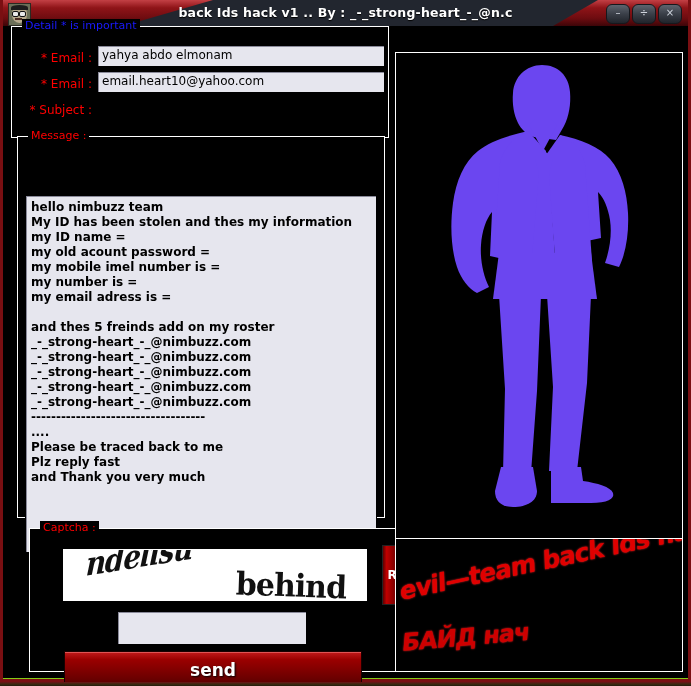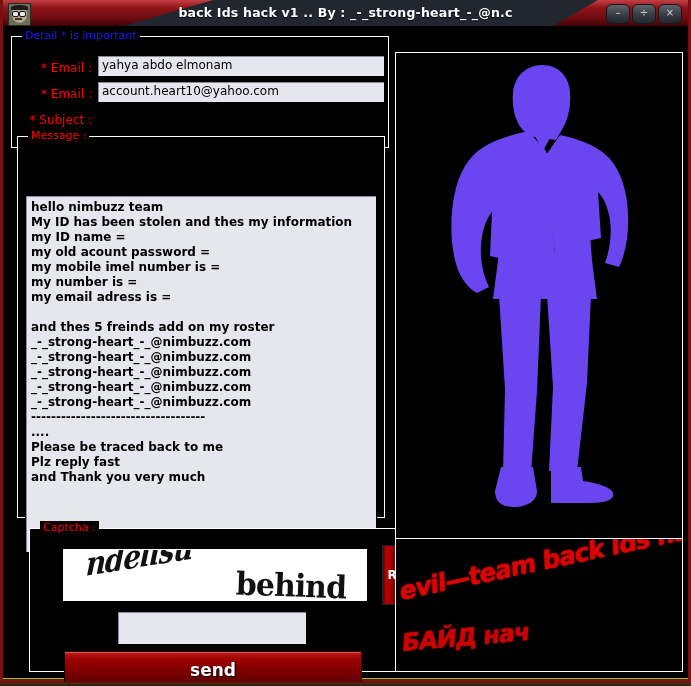--- a/index.html
+++ b/index.html
@@ -92,21 +92,21 @@
   }
   .group > .legend {
     position:absolute; top:-8px; left:10px;
     background:#000; padding:0 3px;
     font-size:11px; font-family:"DejaVu Sans", sans-serif;
     white-space:nowrap;
   }
   .legend.blue { color:#1a1aff; }
   .legend.red  { color:#ff0000; }
 
-  #grp-detail { left:8px; top:10px; width:378px; height:112px; }
+  #grp-detail { left:8px; top:0; width:378px; height:112px; }
   #grp-message { left:14px; top:110px; width:368px; height:382px; }
   #grp-captcha { left:26px; top:502px; width:378px; height:144px; }
   #grp-image   { left:392px; top:6px; width:288px; height:504px; border:1px solid #ffffff;margin-top:20px; }
   #grp-banner  { left:392px; top:512px; width:288px; height:134px; border:1px solid #ffffff; }
 
   
   .frow { position:absolute; height:22px; }
   .flabel {
     position:absolute; right:0; top:0;
     color:#ff0000; font-size:12px; line-height:22px;
@@ -279,21 +279,21 @@
       <div class="legend blue">Detail * is important</div>
 
       <div class="frow" id="row-name">
         <span class="flabel">* Email :</span>
       </div>
       <div class="finput" id="in-name">yahya abdo elmonam</div>
 
       <div class="frow" id="row-email">
         <span class="flabel">* Email :</span>
       </div>
-      <div class="finput" id="in-email">account.heart10@yahoo.com</div>
+      <div class="finput" id="in-email">email.heart10@yahoo.com</div>
 
       <div class="frow" id="row-subject">
         <span class="flabel">* Subject :</span>
       </div>
       <div class="finput" id="in-subject">My account has been stolen</div>
     </div>
 
     <div class="group" id="grp-message">
       <div class="legend red">Message :</div>
       <div id="msg-area">hello nimbuzz team

